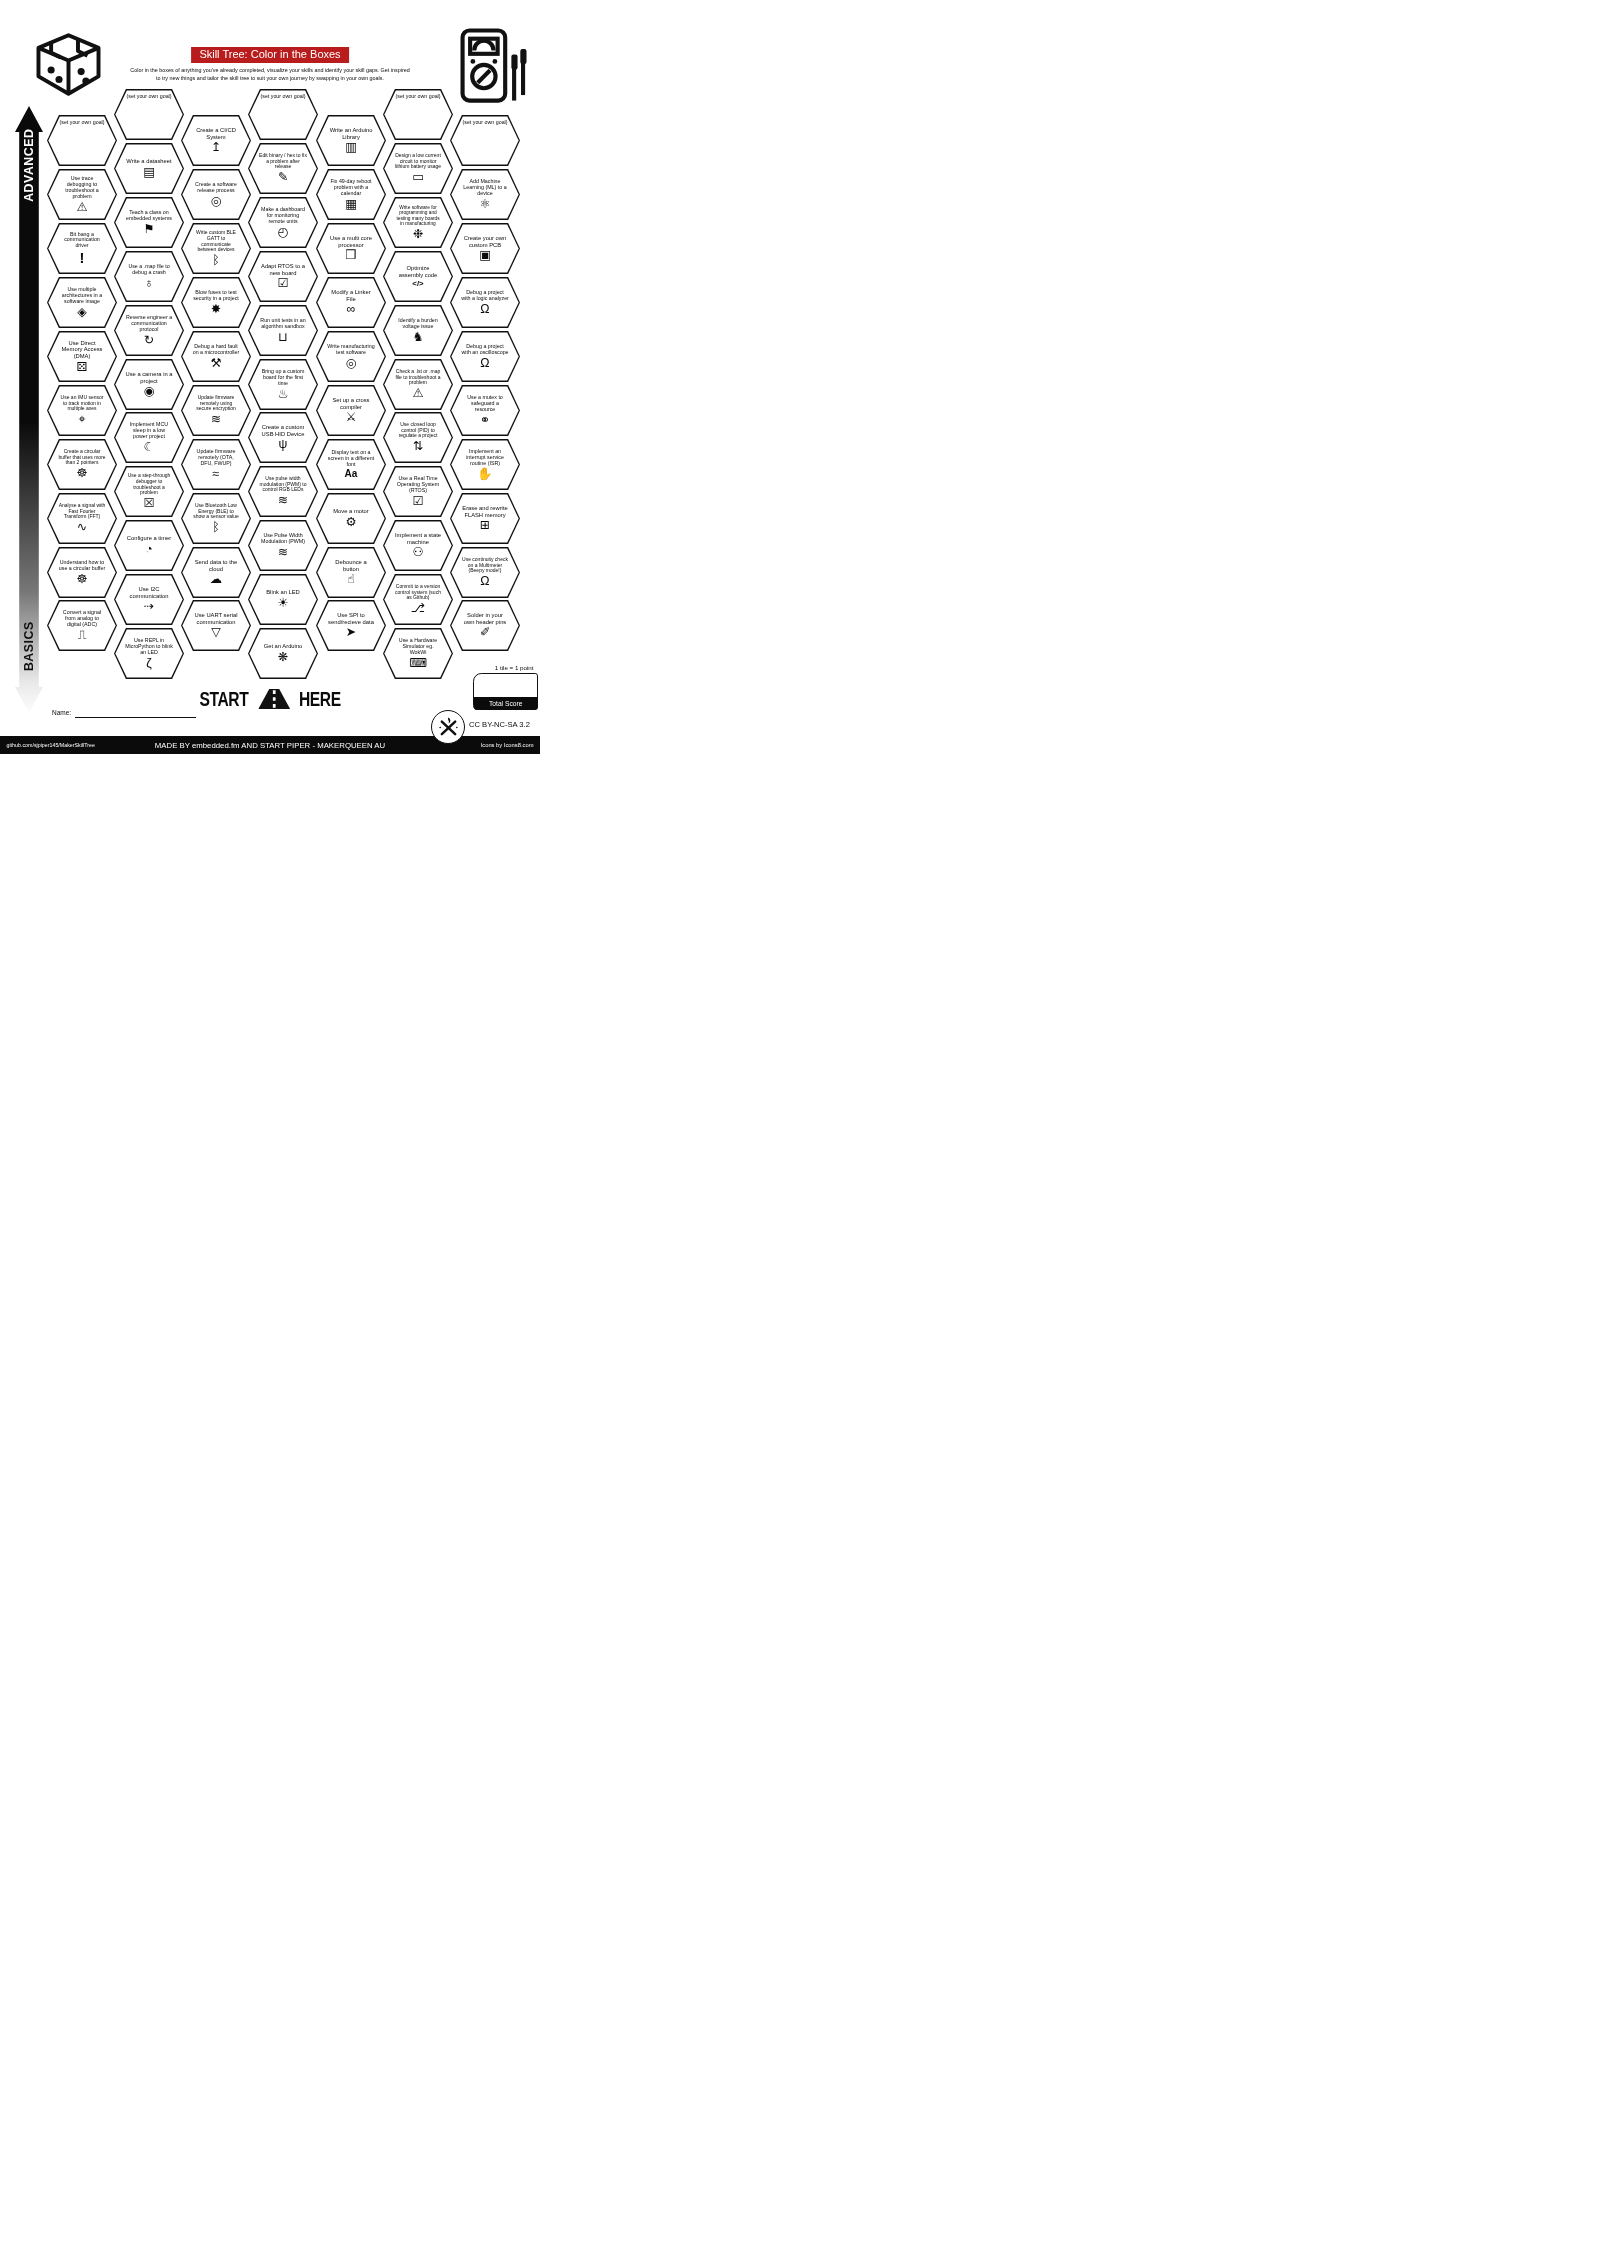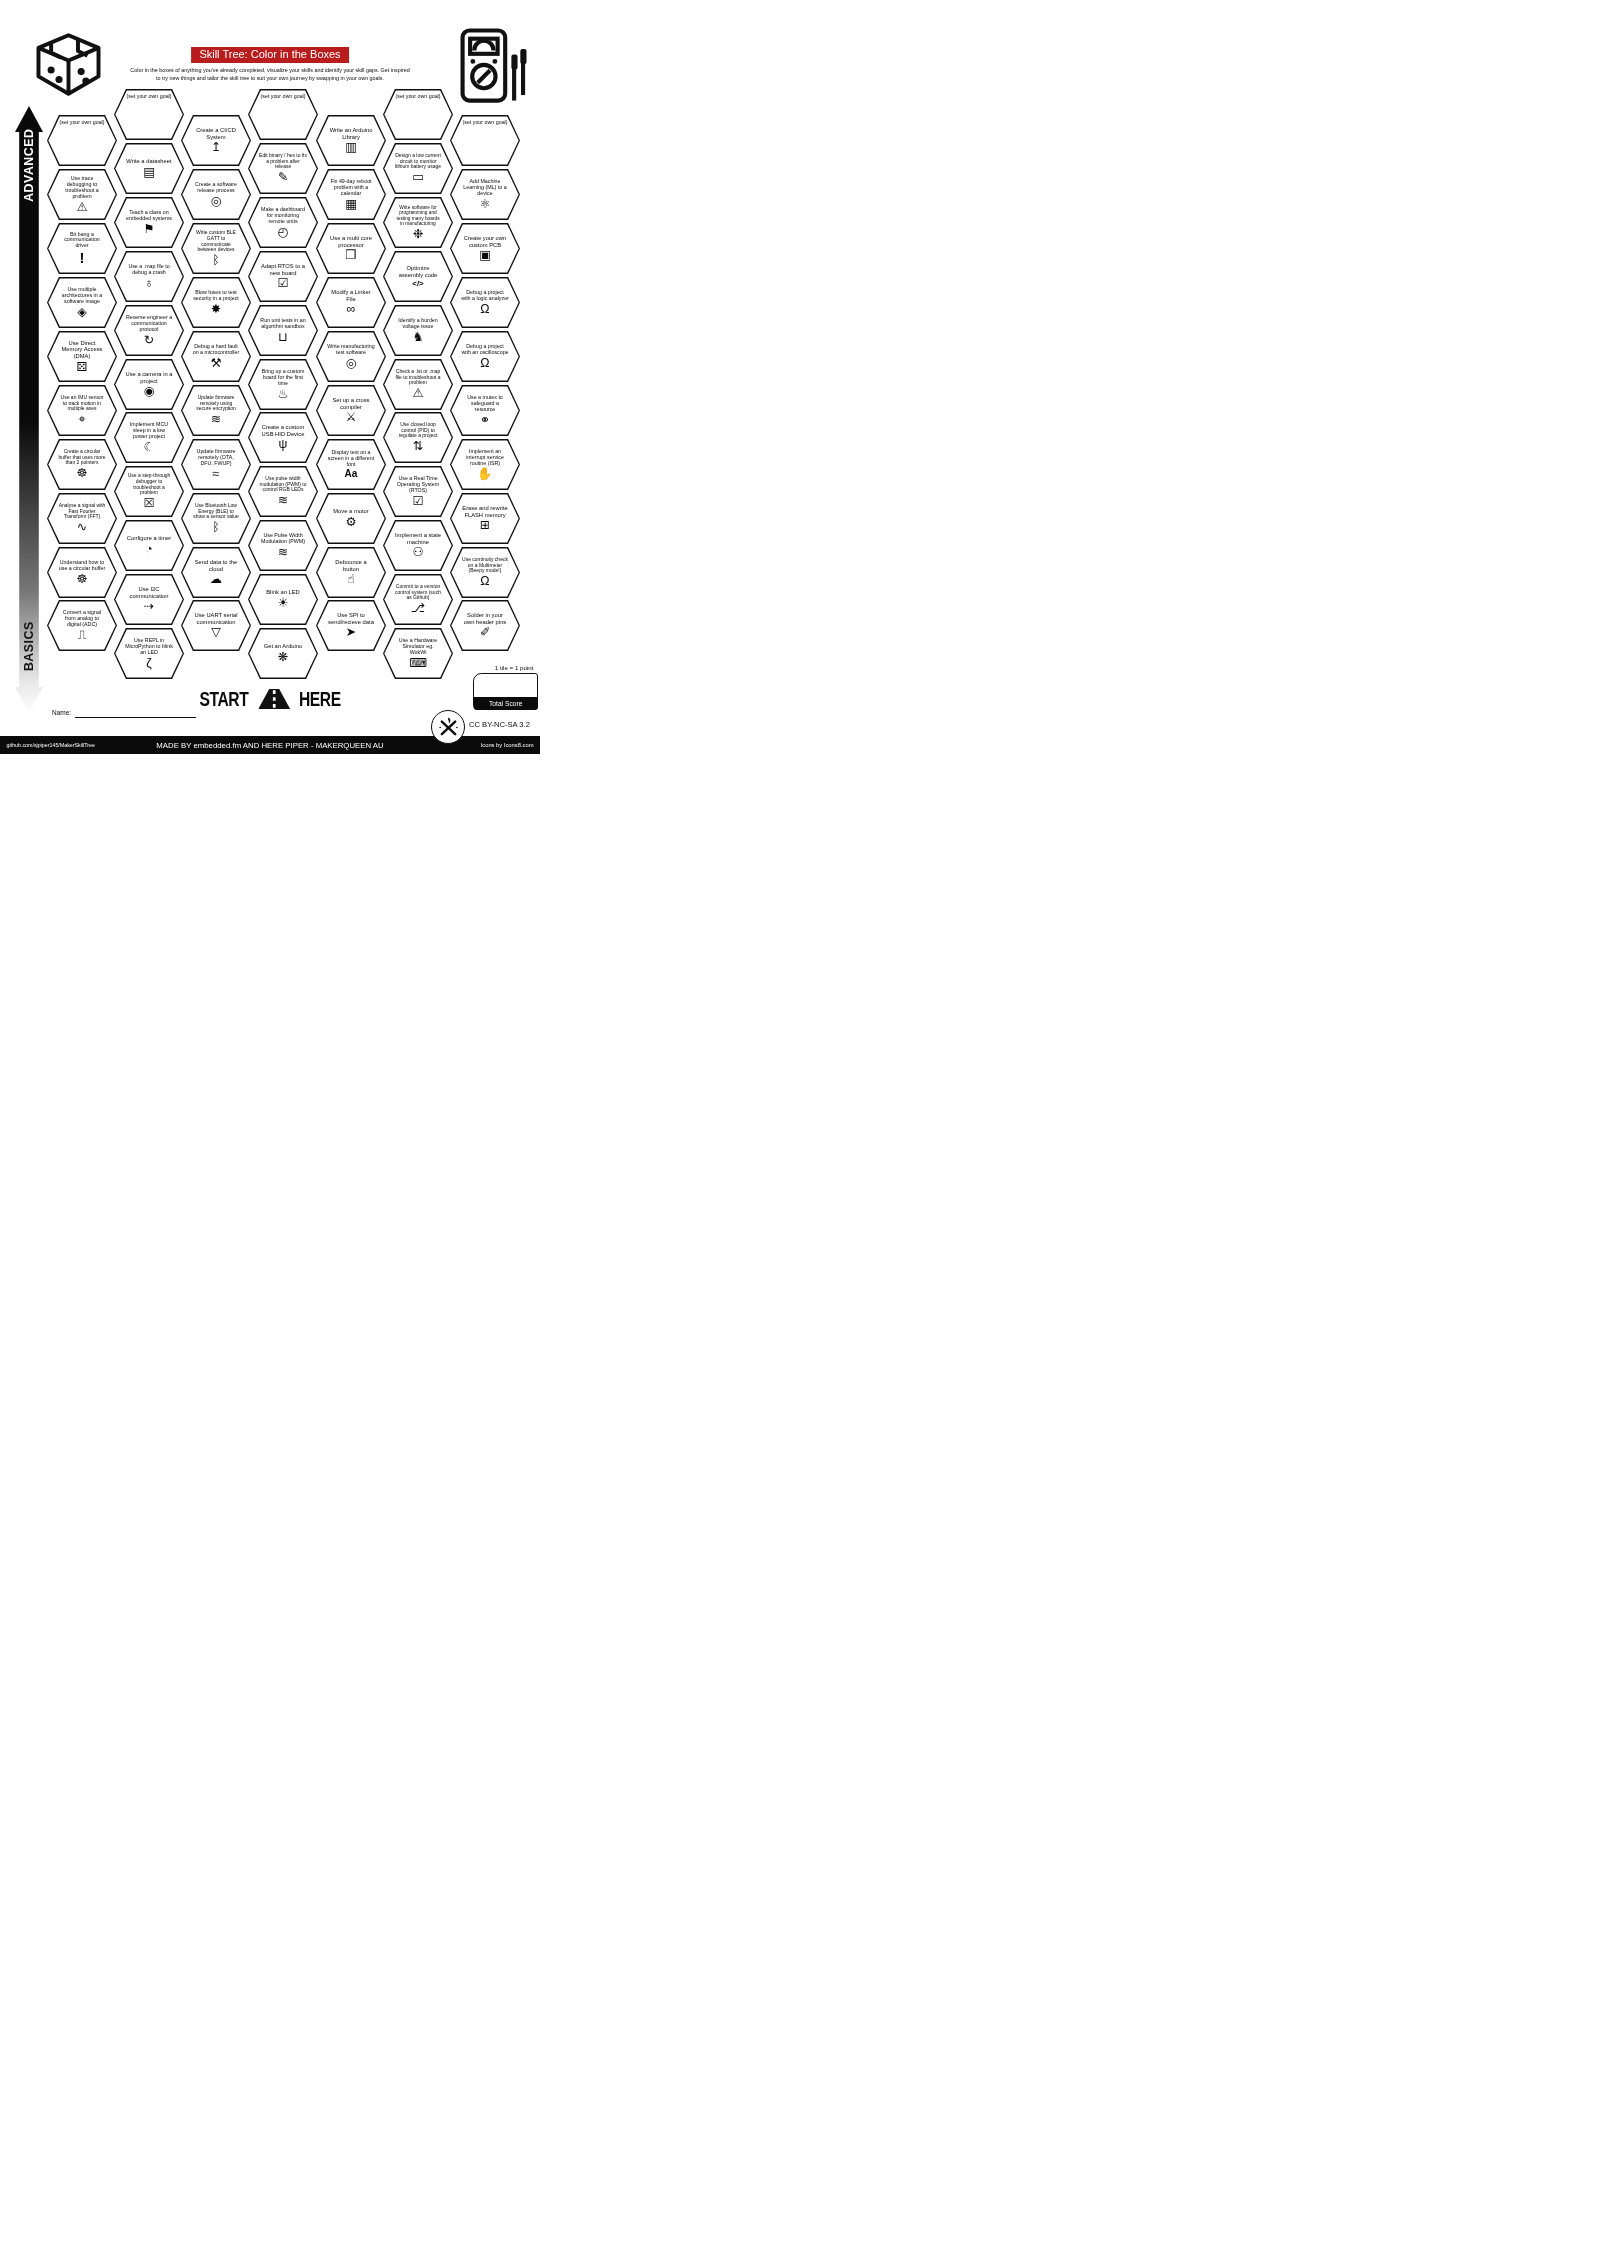--- a/index.html
+++ b/index.html
@@ -565,18 +565,18 @@
       </g>
       <path d="M30 6 C 26 12, 34 14, 30 20 C 36 18, 36 10, 30 6 Z" fill="#111"></path>
       <circle cx="10" cy="30" r="2" fill="#111"></circle>
         <circle cx="50" cy="30" r="2" fill="#111"></circle>
     </svg>
   </div>
   <div class="cc-text">CC BY-NC-SA 3.2</div>
 
   <div class="bottom-bar">
     <span class="bar-left">github.com/sjpiper145/MakerSkillTree</span>
-    <span class="bar-center">MADE BY embedded.fm AND HERE PIPER  -  MAKERQUEEN AU</span>
+    <span class="bar-center">MADE BY embedded.fm AND START PIPER  -  MAKERQUEEN AU</span>
     <span class="bar-right">Icons by Icons8.com</span>
   </div>
 
 </div>
 
 
 </body></html>

